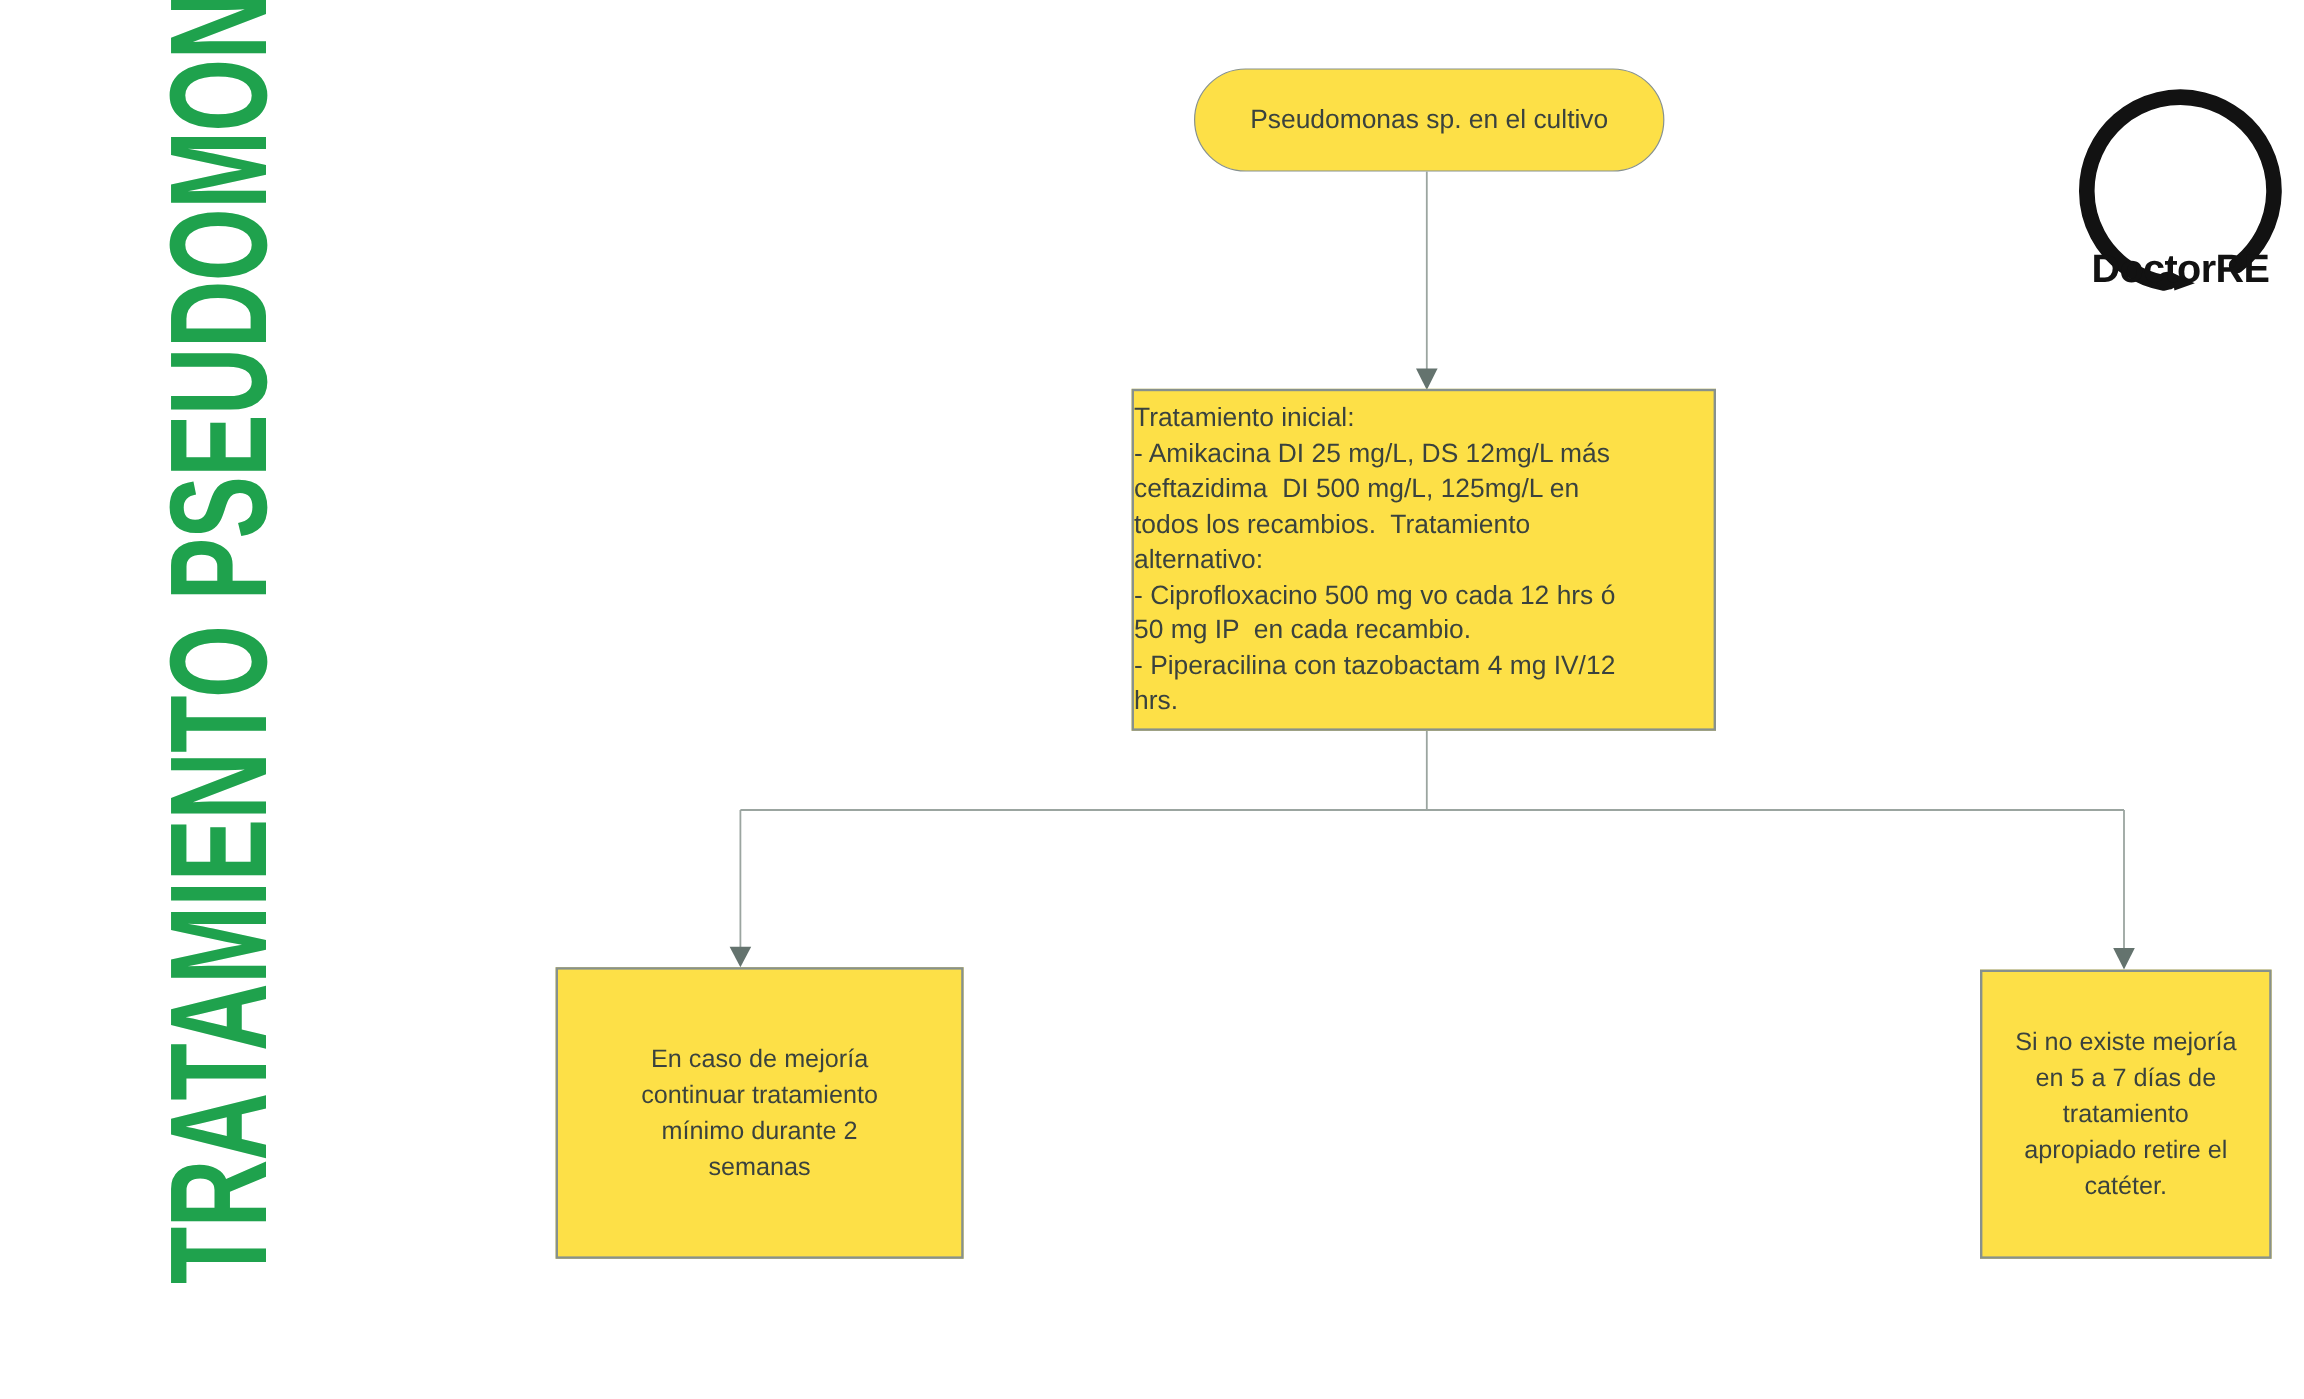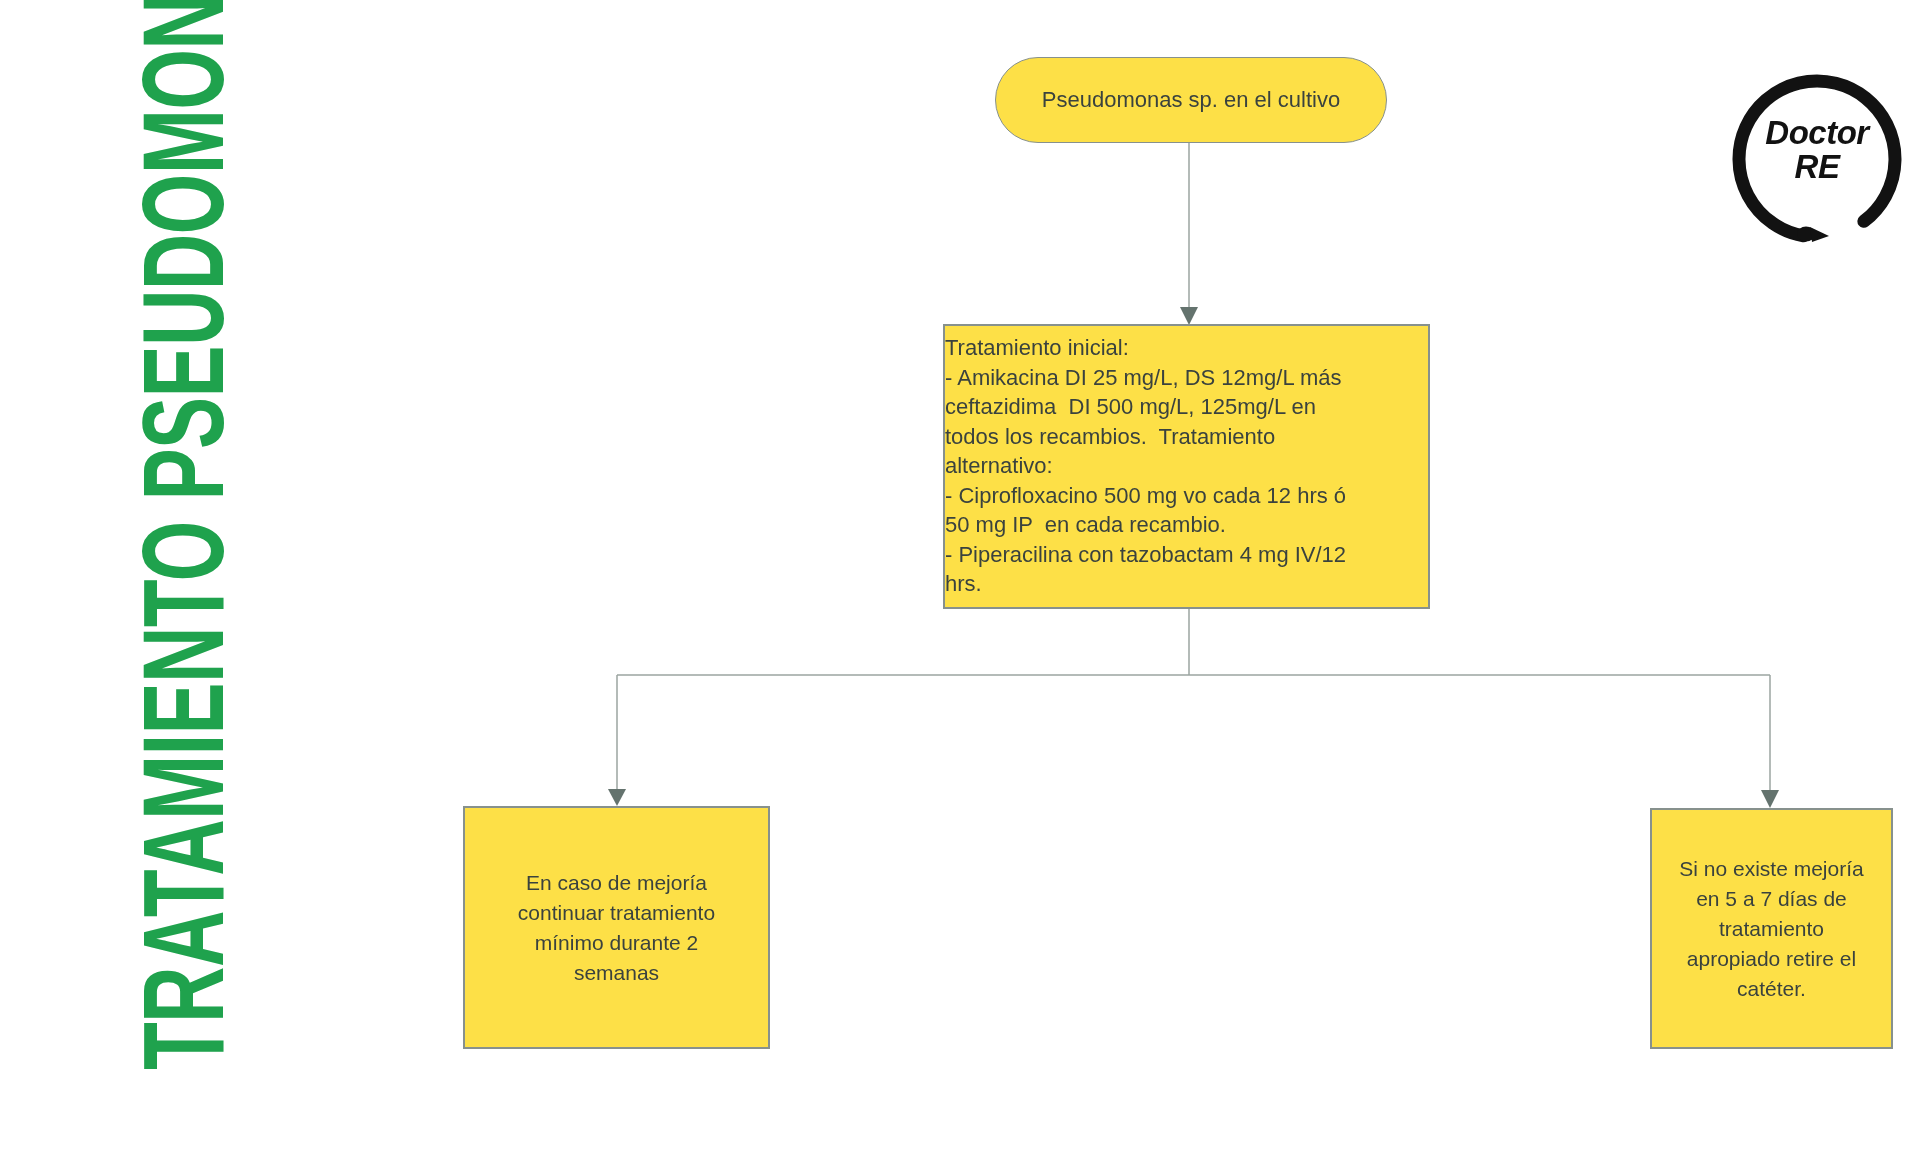--- a/index.html
+++ b/index.html
@@ -59,21 +59,21 @@
   #node-initial-treatment {
     left: 943px; top: 324px;
     width: 487px; height: 285px;
     padding: 7px 10px 0 0;
     font-size: 22px;
     line-height: 29.5px;
     text-align: left;
   }
   #node-improvement {
     left: 463px; top: 806px;
-    width: 307px; height: 243px;
+    width: 340px; height: 243px;
     display: flex; align-items: center; justify-content: center;
     font-size: 21px;
     line-height: 30px;
     text-align: center;
   }
   #node-no-improvement {
     left: 1650px; top: 808px;
     width: 243px; height: 241px;
     display: flex; align-items: center; justify-content: center;
     font-size: 21px;
@@ -85,30 +85,29 @@
   #logo {
     position: absolute;
     left: 1726px; top: 68px;
     width: 182px; height: 182px;
   }
   #logo svg { position: absolute; left: 0; top: 0; }
   #logo-text {
     position: absolute;
     left: 0; top: 0; right: 0; bottom: 0;
     display: flex;
-    flex-direction: column;
-    align-items: center;
+    flex-direction: row;
+    align-items: flex-end;
     justify-content: center;
     transform: translateY(-9px);
     font-weight: 700;
     font-size: 33px;
     line-height: 34px;
     letter-spacing: -0.5px;
     color: #121212;
-    font-style: italic;
   }
 </style>
 </head>
 <body>
 
 <div id="canvas">
 
   <div id="side-title">TRATAMIENTO PSEUDOMONA</div>
 
   <svg id="connectors" viewBox="0 0 1920 1166" xmlns="http://www.w3.org/2000/svg">

